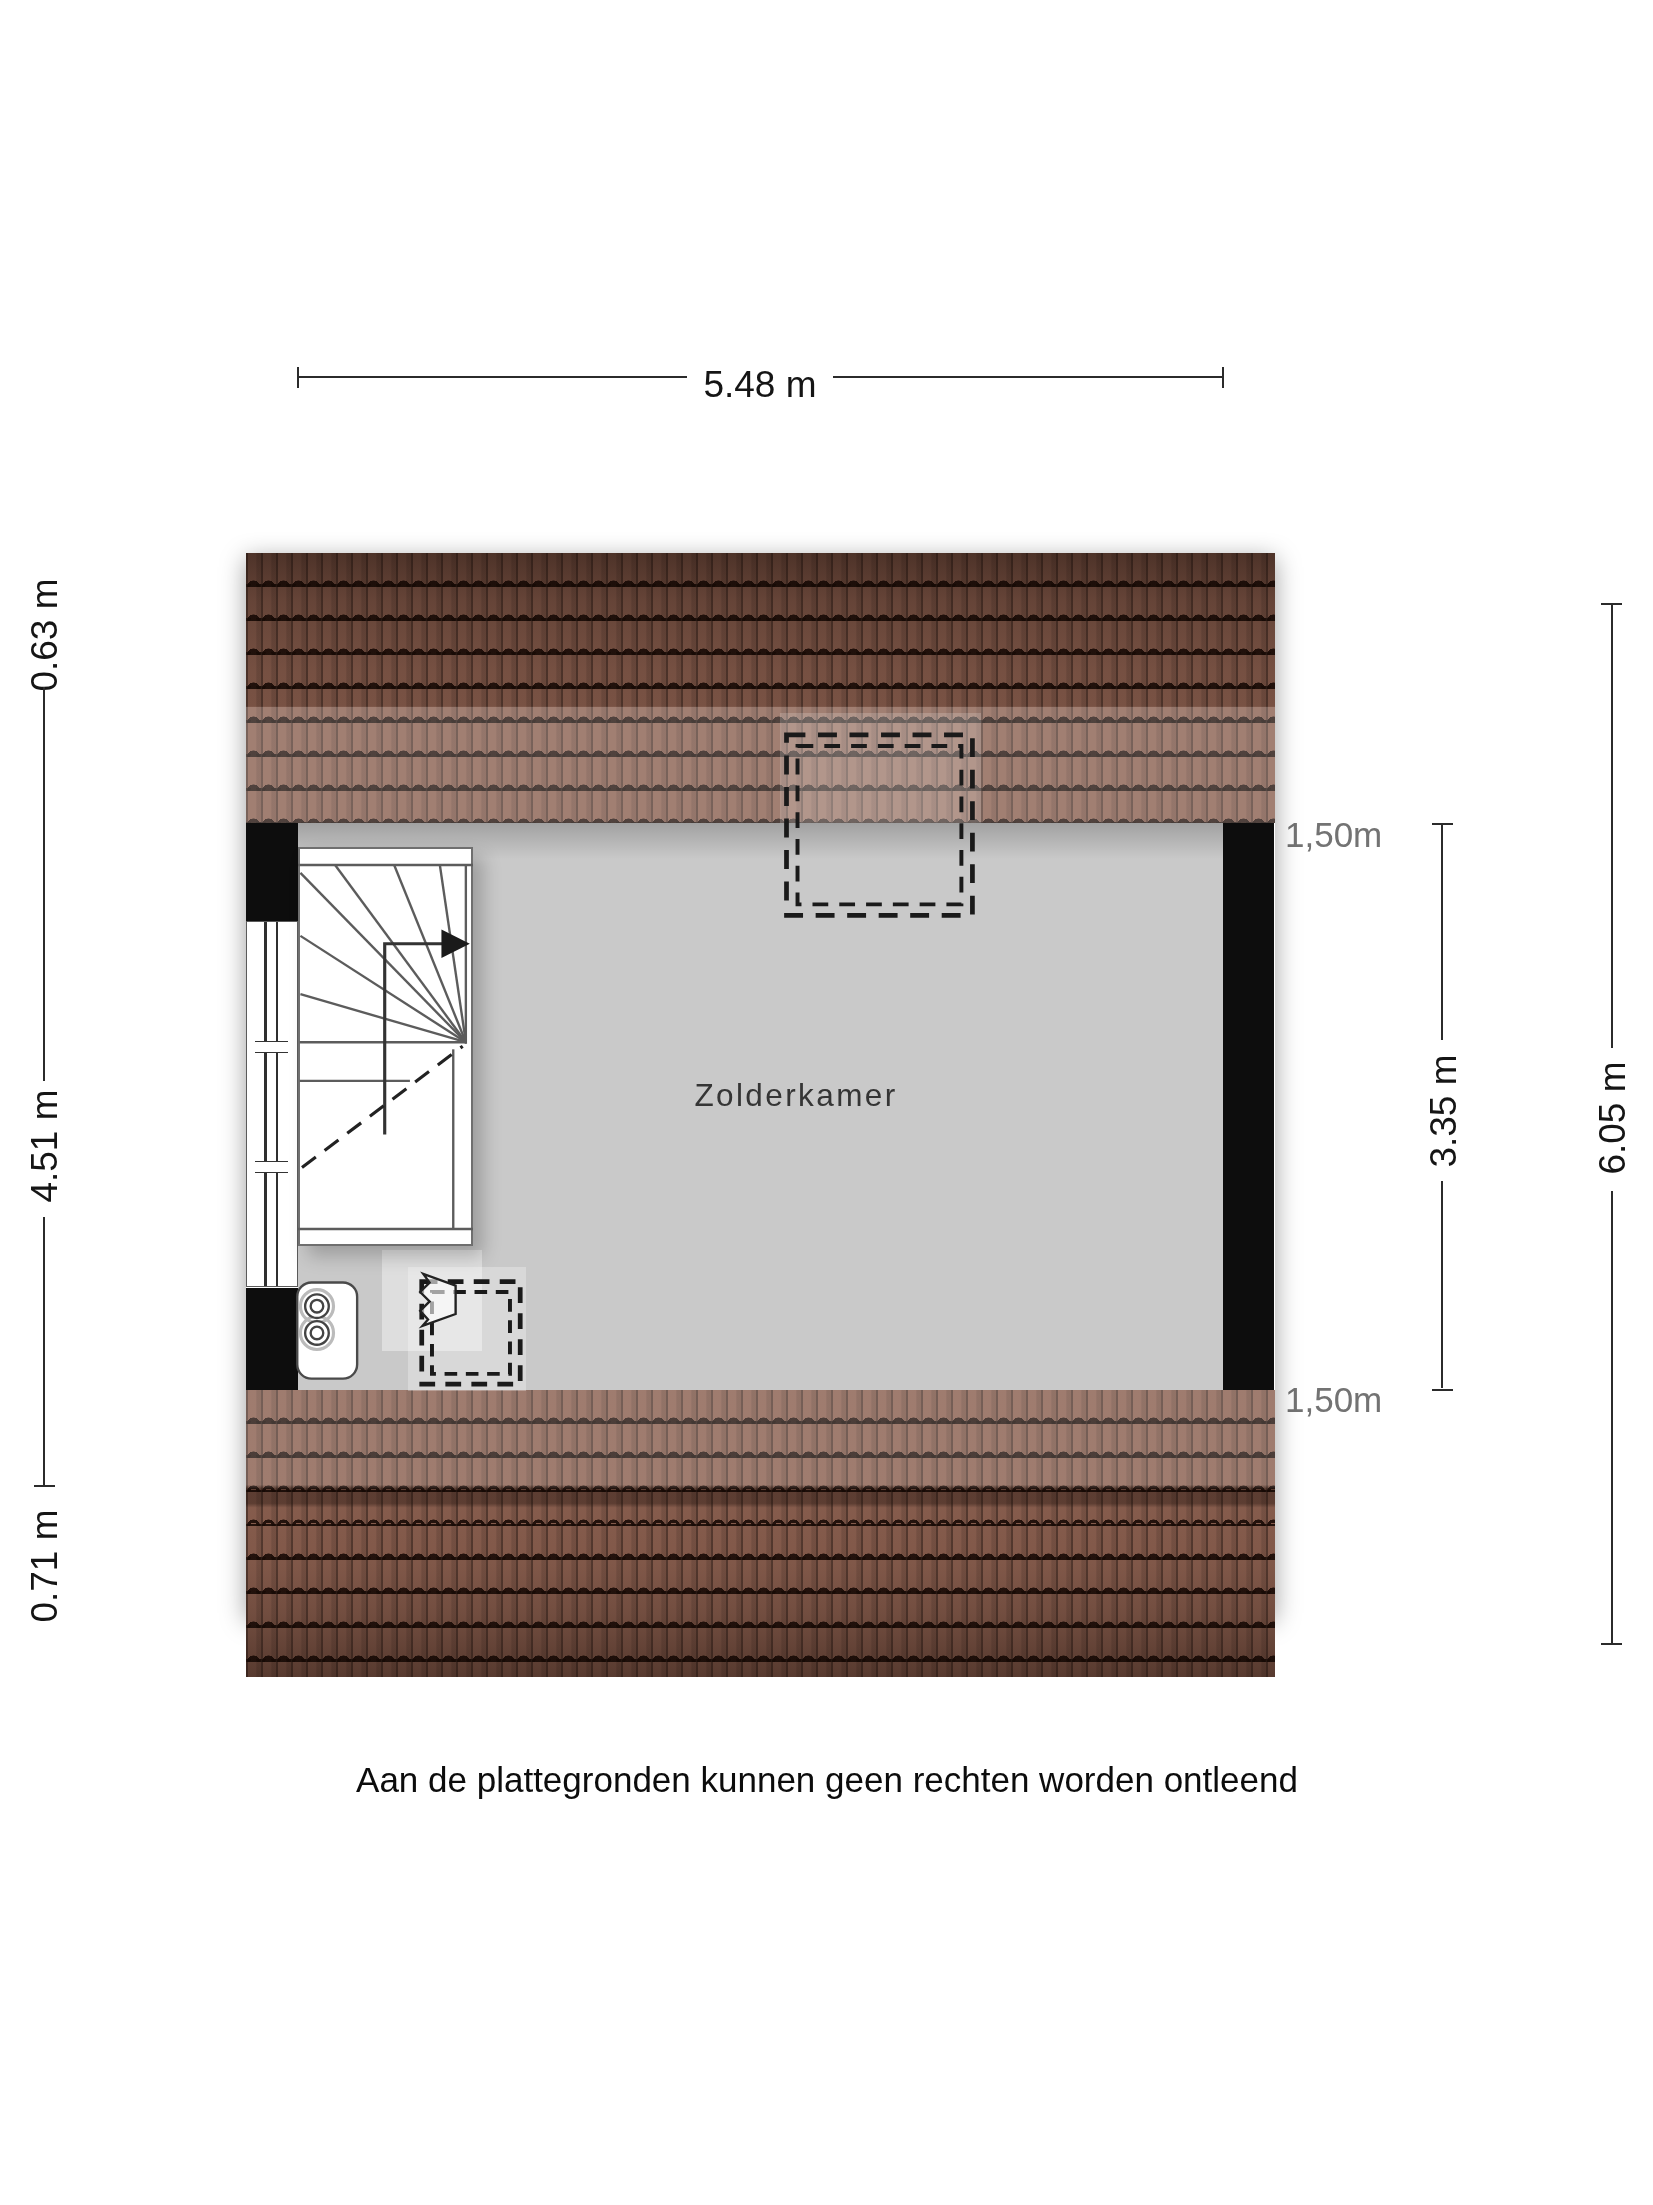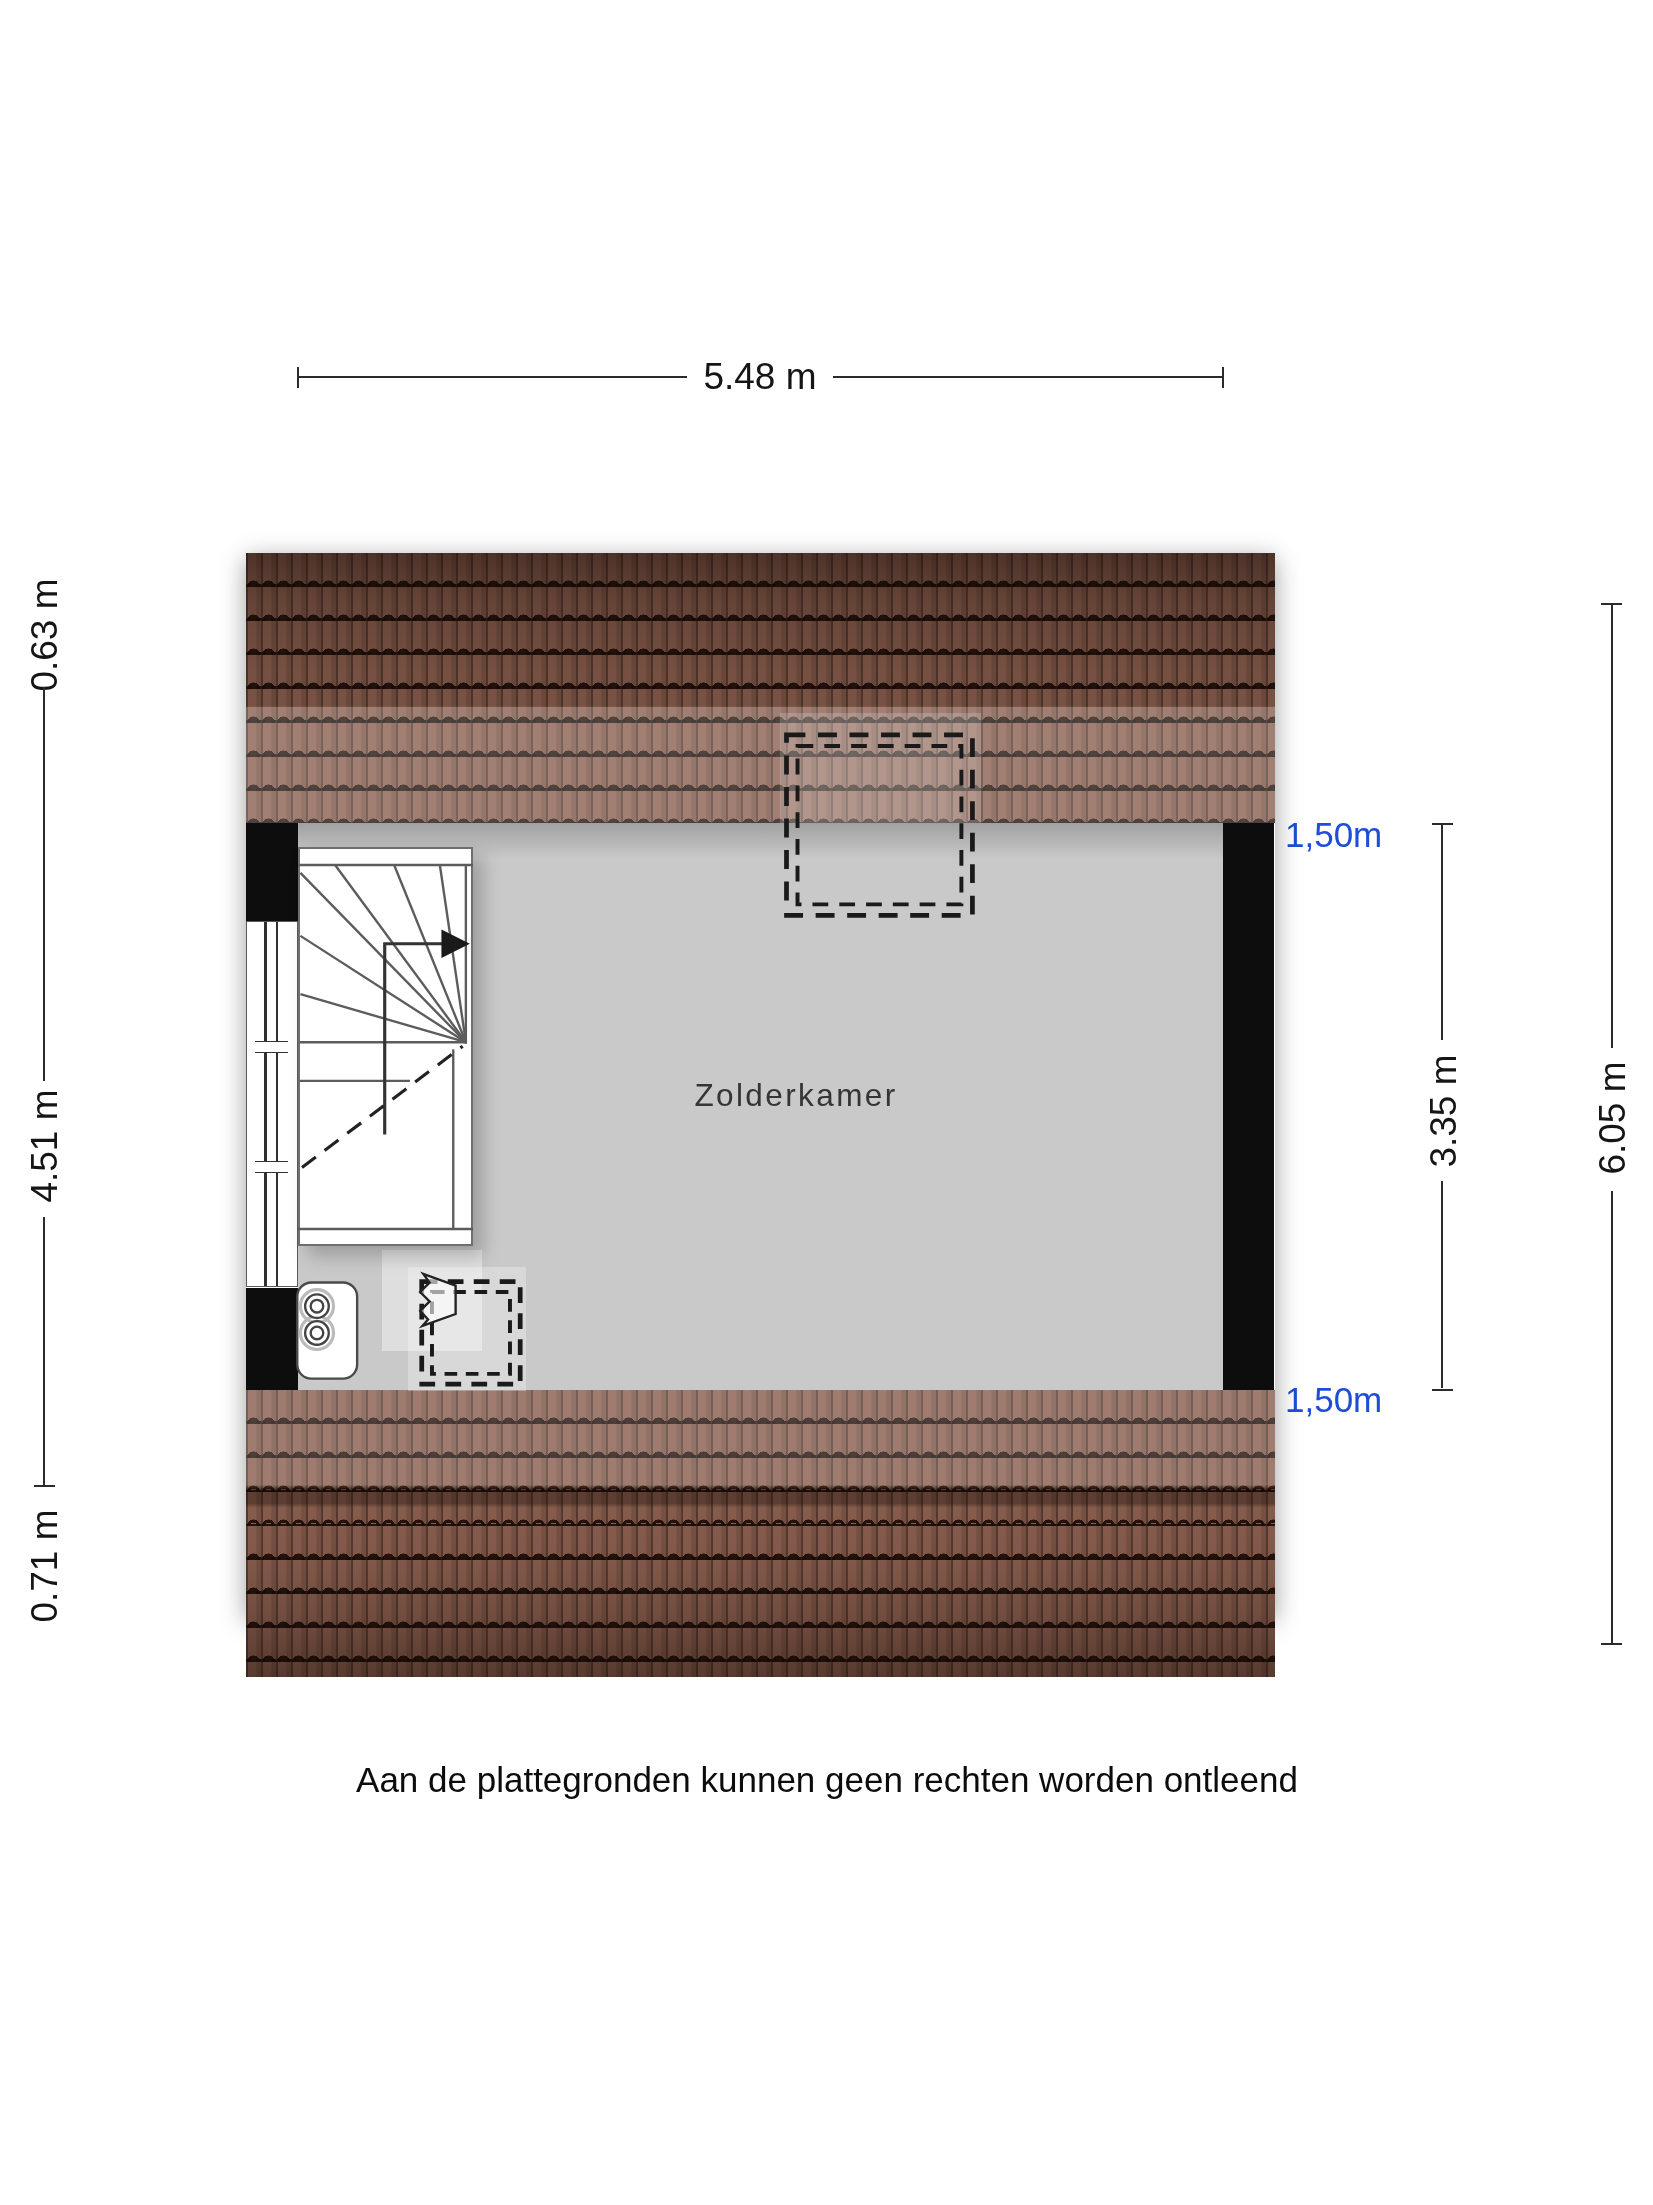--- a/index.html
+++ b/index.html
@@ -61,36 +61,36 @@
   
   .dl{position:absolute;background:#2b2b2b;}
   .dl-h{height:2.4px;}   
   .dl-v{width:2.4px;}    
   .tick-v{position:absolute;width:2.4px;height:20.5px;background:#2b2b2b;} 
   .tick-h{position:absolute;width:20.5px;height:2.4px;background:#2b2b2b;} 
 
   .dimlabel{position:absolute;white-space:nowrap;font-size:37px;color:#151515;
             transform:translate(-50%,-50%);}
   .dimlabel.rot{transform:translate(-50%,-50%) rotate(-90deg);}
-  .sidetag{position:absolute;white-space:nowrap;font-size:35px;color:#1d4ed8;
+  .sidetag{position:absolute;white-space:nowrap;font-size:35px;color:#737373;
            transform:translate(0,-50%);}
 
   .room-label{position:absolute;left:550px;top:542px;transform:translate(-50%,-50%);
               font-size:31.5px;letter-spacing:2.4px;color:#353535;z-index:7;}
 
   .footer{position:absolute;left:0;width:1654px;text-align:center;font-size:35px;color:#0c0c0c;}
 </style>
 </head>
 <body>
 
 <div class="canvas">
 
   <div class="tick-v" style="left:297px;top:367px;"></div>
   <div class="dl dl-h" style="left:298px;top:376px;width:389px;"></div>
-  <div class="dimlabel" style="left:760px;top:377px;">5.48 m</div>
+  <div class="dimlabel" style="left:760px;top:385px;">5.48 m</div>
   <div class="dl dl-h" style="left:833px;top:376px;width:390px;"></div>
   <div class="tick-v" style="left:1222px;top:367px;"></div>
 
   <div class="dimlabel rot" style="left:45px;top:635px;">0.63 m</div>
   <div class="dl dl-v" style="left:43px;top:687px;height:394px;"></div>
   <div class="dimlabel rot" style="left:45px;top:1146px;">4.51 m</div>
   <div class="dl dl-v" style="left:43px;top:1217px;height:269px;"></div>
   <div class="tick-h" style="left:34px;top:1485px;"></div>
   <div class="dimlabel rot" style="left:45px;top:1566px;">0.71 m</div>
 

